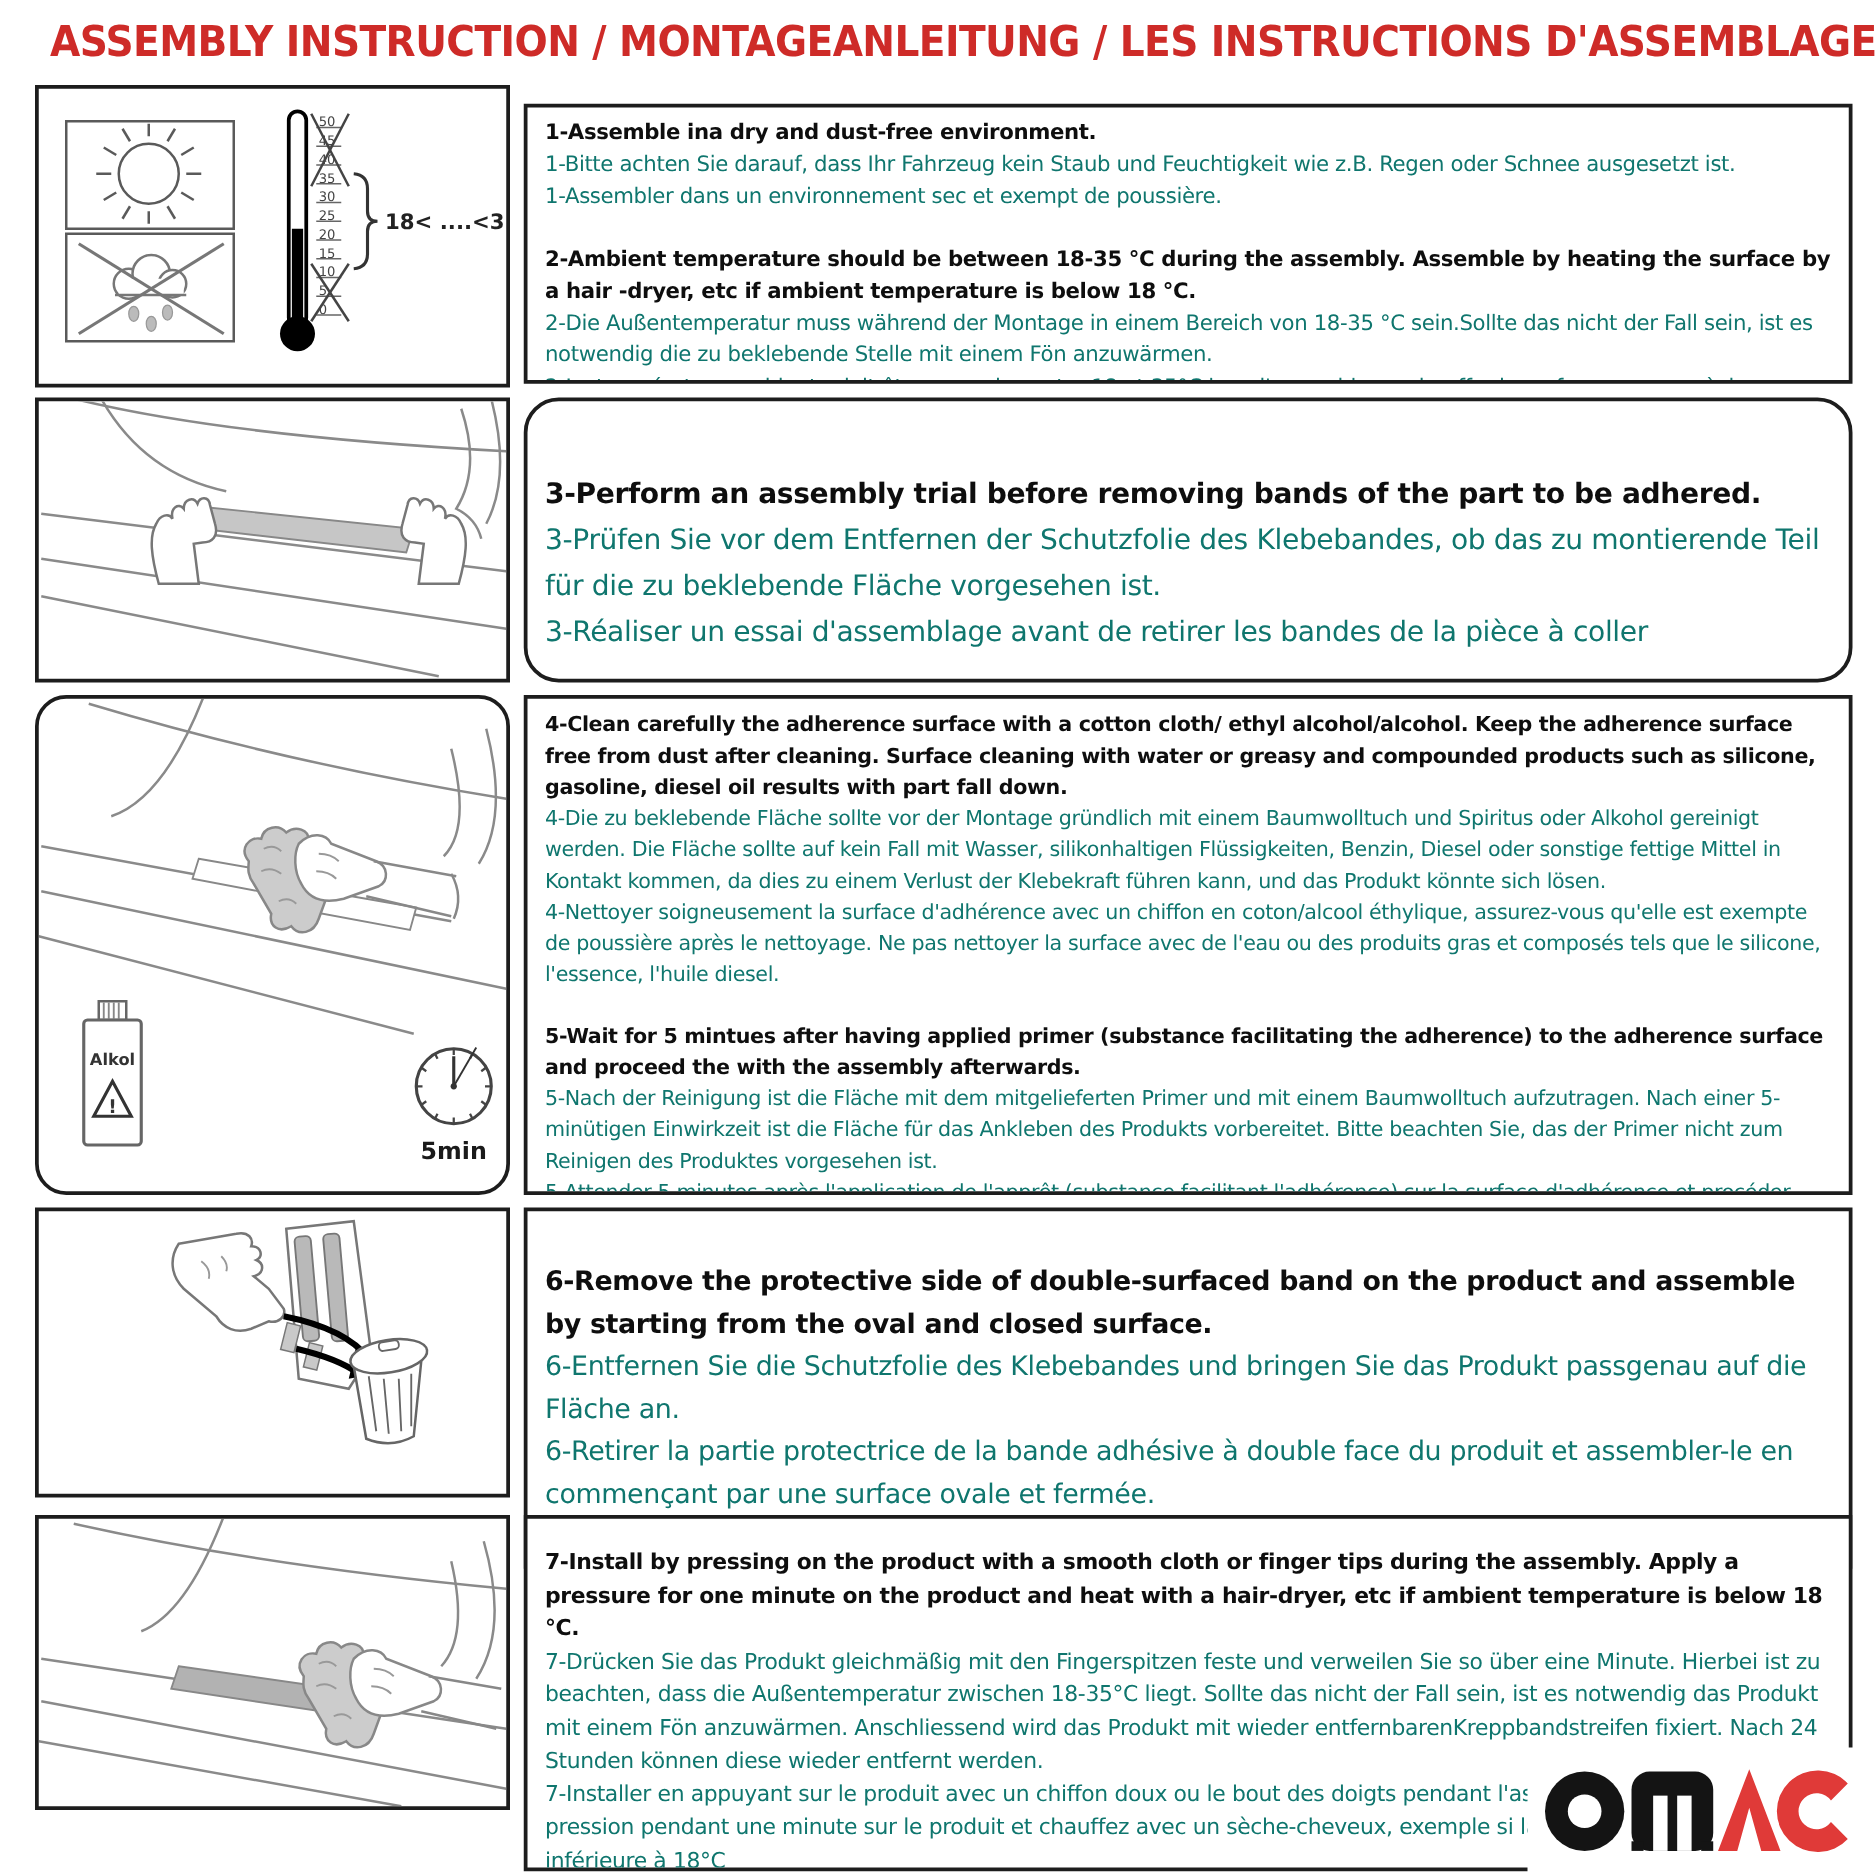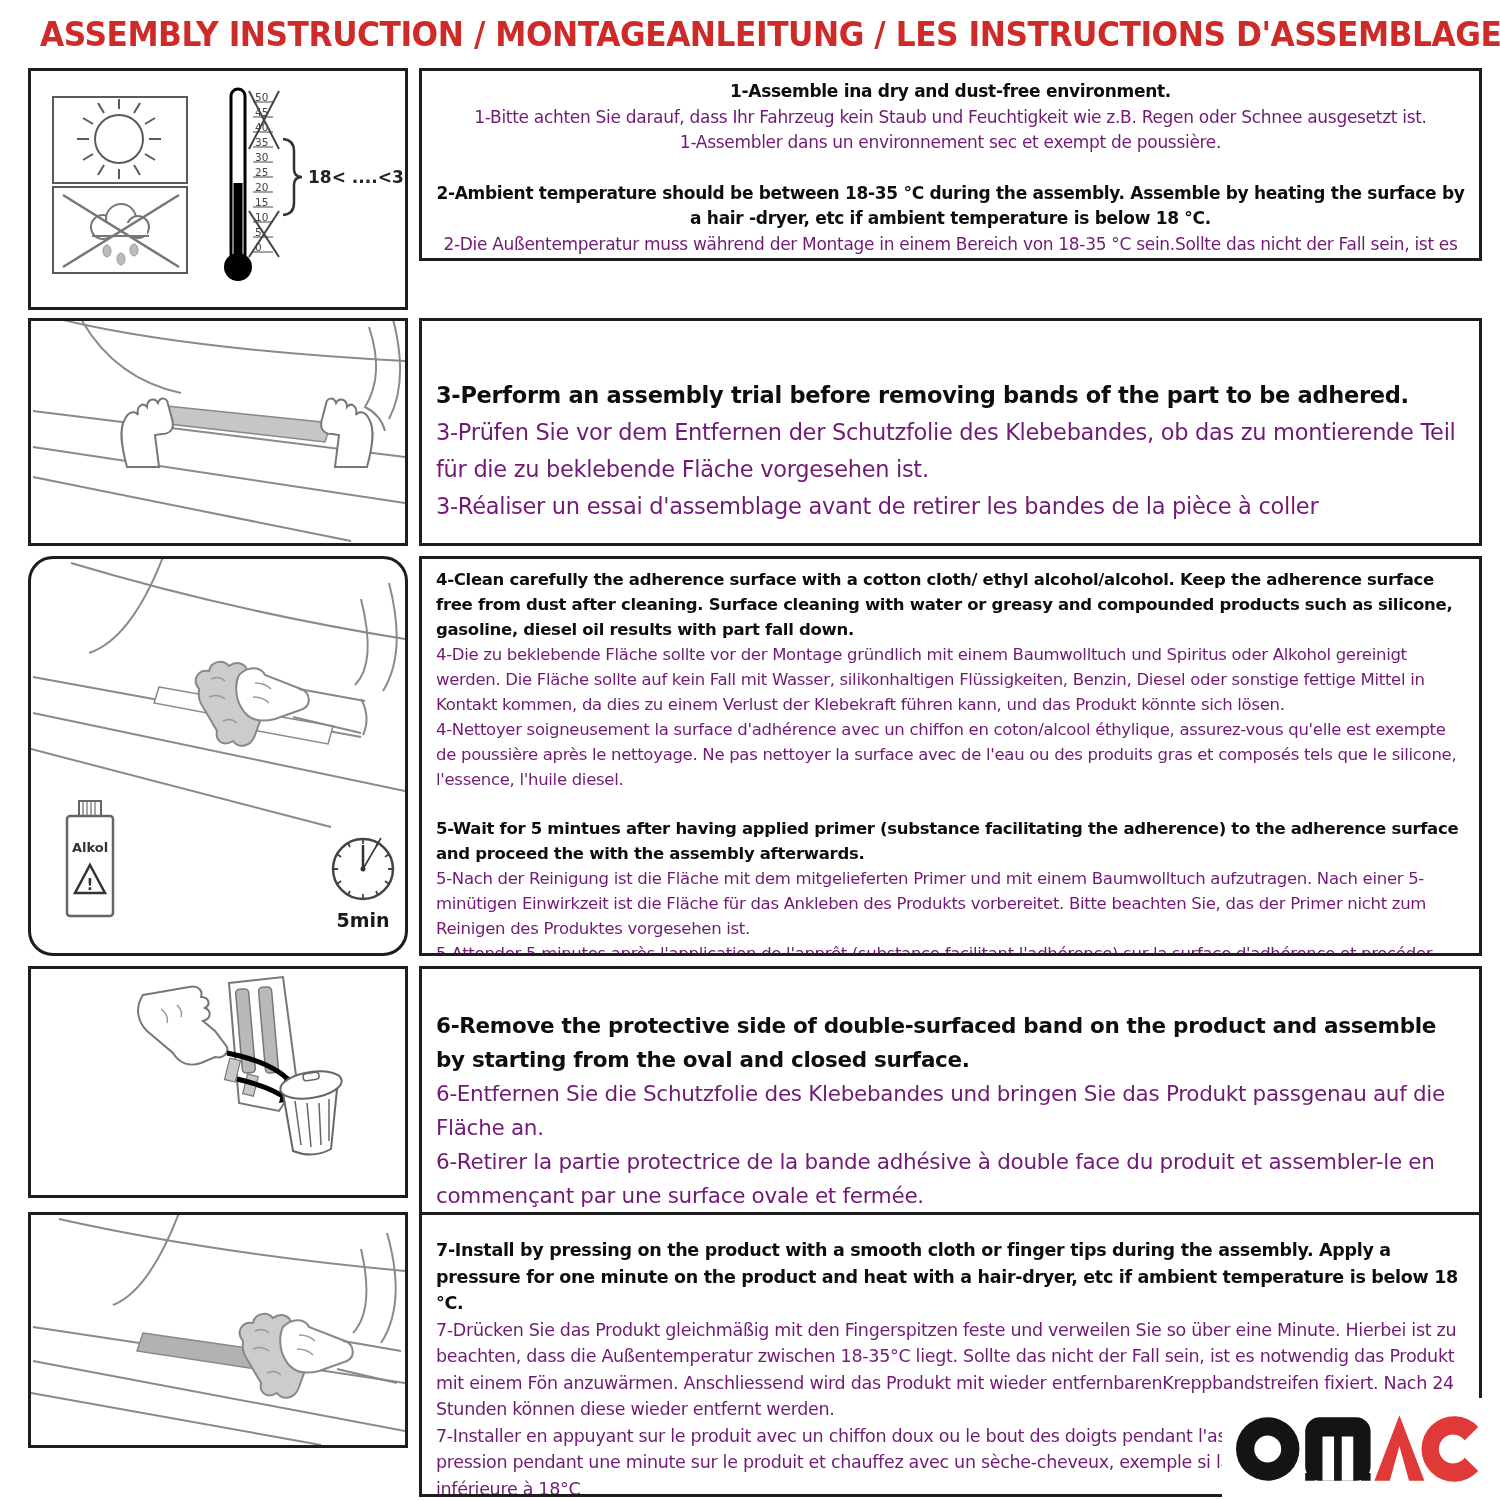--- a/index.html
+++ b/index.html
@@ -4,21 +4,21 @@
 <style>
   html,body{margin:0;padding:0;background:#fff;}
   body{width:1500px;height:1500px;position:relative;font-family:"DejaVu Sans","Liberation Sans",sans-serif;color:#222;}
   .page{position:absolute;inset:0;background:#fff;overflow:hidden;}
   .doc-title{position:absolute;left:40px;top:14px;font-size:34px;font-weight:bold;letter-spacing:-0.5px;white-space:nowrap;transform:scaleX(0.92);transform-origin:left top;}
   .row{position:absolute;left:0;width:1500px;}
   .illo-box{position:absolute;left:28px;width:380px;border:3px solid #1d1d1d;box-sizing:border-box;background:#fff;overflow:hidden;}
   .text-box{position:absolute;left:419px;width:1063px;border:3px solid #1d1d1d;box-sizing:border-box;background:#fff;padding:8px 14px;overflow:hidden;}
   p{margin:0;letter-spacing:-0.3px;}
   .b{font-weight:bold;color:#0e0e0e;}
-  .r{color:#701a75;}
+  .r{color:#0f766e;}
   .t-sm p{font-size:17px;line-height:25.5px;}
   .t-xs p{font-size:16.5px;line-height:25px;}
   .t-lg p{font-size:22.5px;line-height:37px;}
   .t-md p{font-size:21.5px;line-height:34px;}
   .t-smm p{font-size:17.5px;line-height:26.5px;}
   .gap-sm{height:25px;}
   .gap-xs{height:24px;}
   .logo-wrap{position:absolute;left:1222px;top:1398px;width:278px;height:102px;background:#fff;display:flex;align-items:center;}
   .logo-wrap svg{margin-left:14px;}
   .sr-only{position:absolute;width:1px;height:1px;overflow:hidden;clip:rect(0 0 0 0);white-space:nowrap;}
@@ -105,21 +105,21 @@
             <line x1="218" y1="20" x2="248" y2="78"></line>
               <line x1="248" y1="20" x2="218" y2="78"></line>
             <line x1="218" y1="140" x2="248" y2="186"></line>
               <line x1="248" y1="140" x2="218" y2="186"></line>
           </g>
           <path d="M 252,68 Q 263,69 263,80 L 263,98 Q 263,106 271,106 Q 263,106 263,114 L 263,132 Q 263,143 252,144" stroke="#333" stroke-width="2.5" fill="none"></path>
           <text x="277" y="112" font-size="17" font-weight="bold" fill="#222">18&lt; ....&lt;35 C</text>
         </g>
       </svg>
     </div>
-    <div class="text-box t-sm" style="top:0;height:193px;text-align:center;">
+    <div class="text-box t-sm" style="top:15px;height:224px;">
       <p class="b">1-Assemble ina dry and dust-free environment.</p>
       <p class="r">1-Bitte achten Sie darauf, dass Ihr Fahrzeug kein Staub und Feuchtigkeit wie z.B. Regen oder Schnee ausgesetzt ist.</p>
       <p class="r">1-Assembler dans un environnement sec et exempt de poussière.</p>
       <div class="gap-sm"></div>
       <p class="b">2-Ambient temperature should be between 18-35 °C  during the assembly. Assemble by heating the surface by a hair -dryer, etc if ambient temperature is below 18 °C.</p>
       <p class="r">2-Die Außentemperatur muss während der Montage in einem Bereich von 18-35 °C  sein.Sollte das nicht der Fall sein, ist es notwendig die zu beklebende Stelle mit einem Fön anzuwärmen.</p>
       <p class="r">2-La température ambiante doit être comprise entre 18 et 35°C lors d'assemblage, chauffer la surface avec un sèche-cheveux par exemple si celle-ci est inférieure à 18°C.</p>
     </div>
   </div>
 
@@ -137,21 +137,21 @@
         </g>
         <polygon points="126,84 300,102 294,121 120,101" fill="#c6c6c6" stroke="#888" stroke-width="1.5"></polygon>
         <g>
           <path d="M 96,146 C 90,124 88,108 94,98 C 97,91 104,89 107,94 C 105,85 112,81 116,86 C 116,78 124,76 127,82 C 129,76 136,76 137,83 L 141,98 C 144,108 139,113 131,113 L 124,114 L 128,146 Z" fill="#fff" stroke="#777" stroke-width="2"></path>
         </g>
         <g transform="translate(432,0) scale(-1,1)">
           <path d="M 96,146 C 90,124 88,108 94,98 C 97,91 104,89 107,94 C 105,85 112,81 116,86 C 116,78 124,76 127,82 C 129,76 136,76 137,83 L 141,98 C 144,108 139,113 131,113 L 124,114 L 128,146 Z" fill="#fff" stroke="#777" stroke-width="2"></path>
         </g>
       </svg>
     </div>
-    <div class="text-box t-lg" style="top:0;height:228px;padding-top:56px;">
+    <div class="text-box t-lg" style="top:0;height:228px;padding-top:56px;border-radius:28px;">
       <p class="b">3-Perform an assembly trial before removing bands of the part to be adhered.</p>
       <p class="r">3-Prüfen Sie vor dem Entfernen der Schutzfolie des Klebebandes, ob das zu montierende Teil für die zu beklebende Fläche vorgesehen ist.</p>
       <p class="r">3-Réaliser un essai d'assemblage avant de retirer les bandes de la pièce à coller</p>
     </div>
   </div>
 
   <div class="row" style="top:556px;height:400px;">
     <div class="illo-box" style="top:0;height:400px;border-radius:25px;">
       <svg width="374" height="394" viewBox="0 0 374 394">
         <g stroke="#8a8a8a" stroke-width="2" fill="none">

